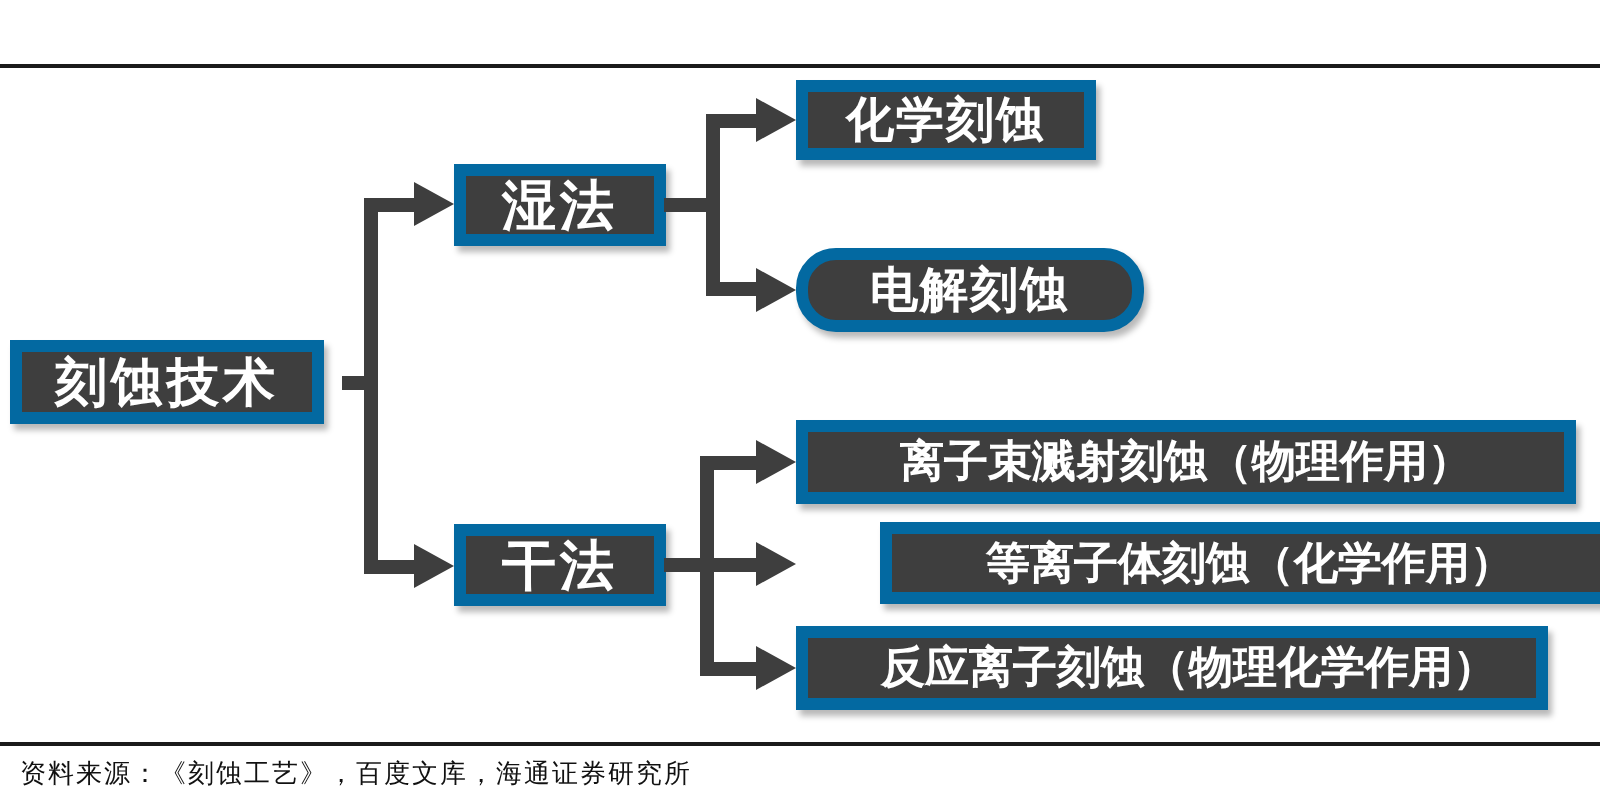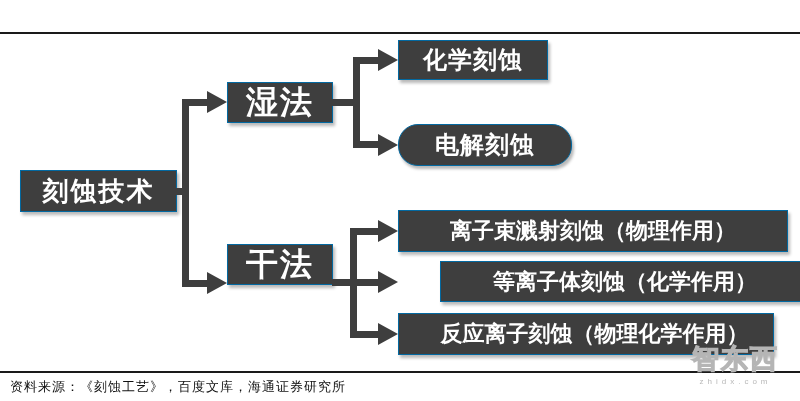--- a/index.html
+++ b/index.html
@@ -32,31 +32,31 @@
     position: absolute;
     left: 0; width: 800px; height: 2px;
     background: #1a1a1a;
   }
   .rule.top { top: 32px; }
   .rule.bottom { top: 371px; }
   .node {
     position: absolute;
     background: var(--node-fill, #3e3e3e);
     color: var(--node-text, #fff);
-    border: 1px solid #0369a1;
+    border: 6px solid #0369a1;
     box-shadow: 2px 3px 3px rgba(0,0,0,0.28);
     display: flex;
     align-items: center;
     justify-content: center;
     white-space: nowrap;
     font-weight: bold;
     text-align: right;
   }
   .node.lvl1 { font-size: 26px; letter-spacing: 2px; }
-  .node.lvl2 { font-size: 32px; letter-spacing: 2px; }
+  .node.lvl2 { font-size: 27px; letter-spacing: 2px; }
   .node.leaf-sm { font-size: 24px; letter-spacing: 1px; }
   .node.leaf-lg { font-size: 22px; letter-spacing: 0px; }
   .line {
     position: absolute;
     background: var(--connector, #3e3e3e);
   }
   .arrow {
     position: absolute;
     width: 0; height: 0;
     border-top: 11px solid transparent;
@@ -97,58 +97,54 @@
 </style>
 </head>
 <body>
 
 <div class="figure">
 
   <div class="rule top"></div>
 
   <div>
 
-    <div class="node lvl1" style="left:20px; top:170px; width:157px; height:42px;">刻蚀技术</div>
+    <div class="node lvl1" style="left:5px; top:170px; width:157px; height:42px;">刻蚀技术</div>
 
     <div class="line" style="left:171px; top:188px; width:15px; height:7px;"></div>
     <div class="line" style="left:182px; top:99px; width:7px; height:188px;"></div>
     <div class="line" style="left:182px; top:99px; width:26px; height:7px;"></div>
     <div class="arrow" style="left:207px; top:91px;"></div>
     <div class="line" style="left:182px; top:280px; width:26px; height:7px;"></div>
     <div class="arrow" style="left:207px; top:272px;"></div>
 
     <div class="node lvl2" style="left:227px; top:82px; width:106px; height:41px;">湿法</div>
 
     <div class="line" style="left:332px; top:99px; width:28px; height:7px;"></div>
     <div class="line" style="left:353px; top:57px; width:7px; height:91px;"></div>
     <div class="line" style="left:353px; top:57px; width:25px; height:7px;"></div>
     <div class="arrow" style="left:378px; top:49px;"></div>
     <div class="line" style="left:353px; top:141px; width:25px; height:7px;"></div>
     <div class="arrow" style="left:378px; top:134px;"></div>
 
     <div class="node leaf-sm" style="left:398px; top:40px; width:150px; height:40px;">化学刻蚀</div>
     <div class="node leaf-sm" style="left:398px; top:124px; width:174px; height:42px;border-radius:20px;">电解刻蚀</div>
 
-    <div class="node lvl2" style="left:227px; top:244px; width:106px; height:41px;">干法</div>
+    <div class="node lvl2" style="left:227px; top:262px; width:106px; height:41px;">干法</div>
 
     <div class="line" style="left:332px; top:279px; width:46px; height:7px;"></div>
     <div class="line" style="left:350px; top:228px; width:7px; height:110px;"></div>
     <div class="line" style="left:350px; top:228px; width:28px; height:7px;"></div>
     <div class="arrow" style="left:378px; top:220px;"></div>
     <div class="arrow" style="left:378px; top:271px;"></div>
     <div class="line" style="left:350px; top:331px; width:28px; height:7px;"></div>
     <div class="arrow" style="left:378px; top:323px;"></div>
 
     <div class="node leaf-lg" style="left:398px; top:210px; width:390px; height:42px;">离子束溅射刻蚀（物理作用）</div>
     <div class="node leaf-lg" style="left:398px; top:261px; width:370px; height:41px;margin-left:42px;">等离子体刻蚀（化学作用）</div>
     <div class="node leaf-lg" style="left:398px; top:313px; width:376px; height:42px;padding-left:17px;">反应离子刻蚀（物理化学作用）</div>
 
   </div>
 
   <div class="rule bottom"></div>
   <div class="source">资料来源：《刻蚀工艺》，百度文库，海通证券研究所</div>
 
-  <div class="watermark">
-    <div class="wm-text">智东西</div>
-    <div class="wm-sub">zhidx.com</div>
-  </div>
 
 </div>
 
 </body></html>

